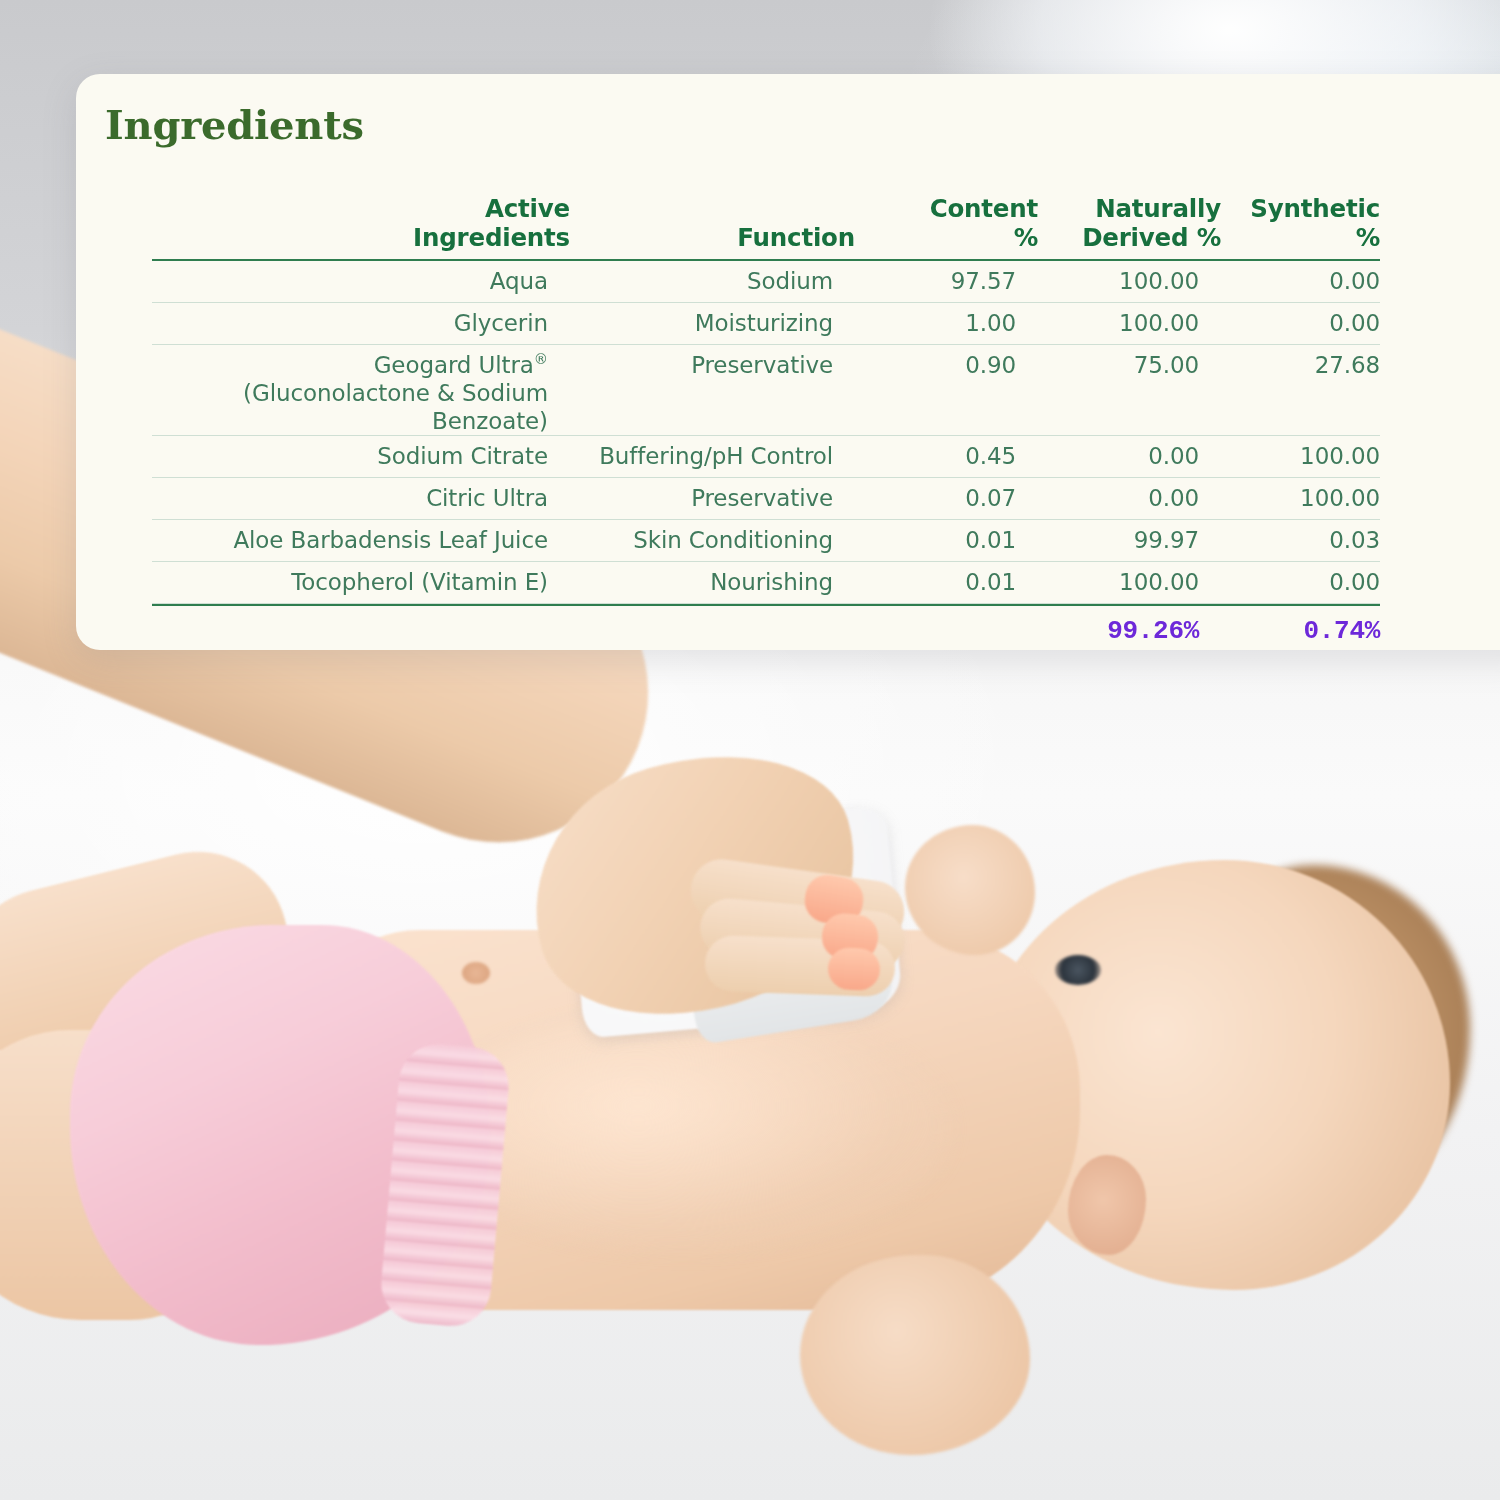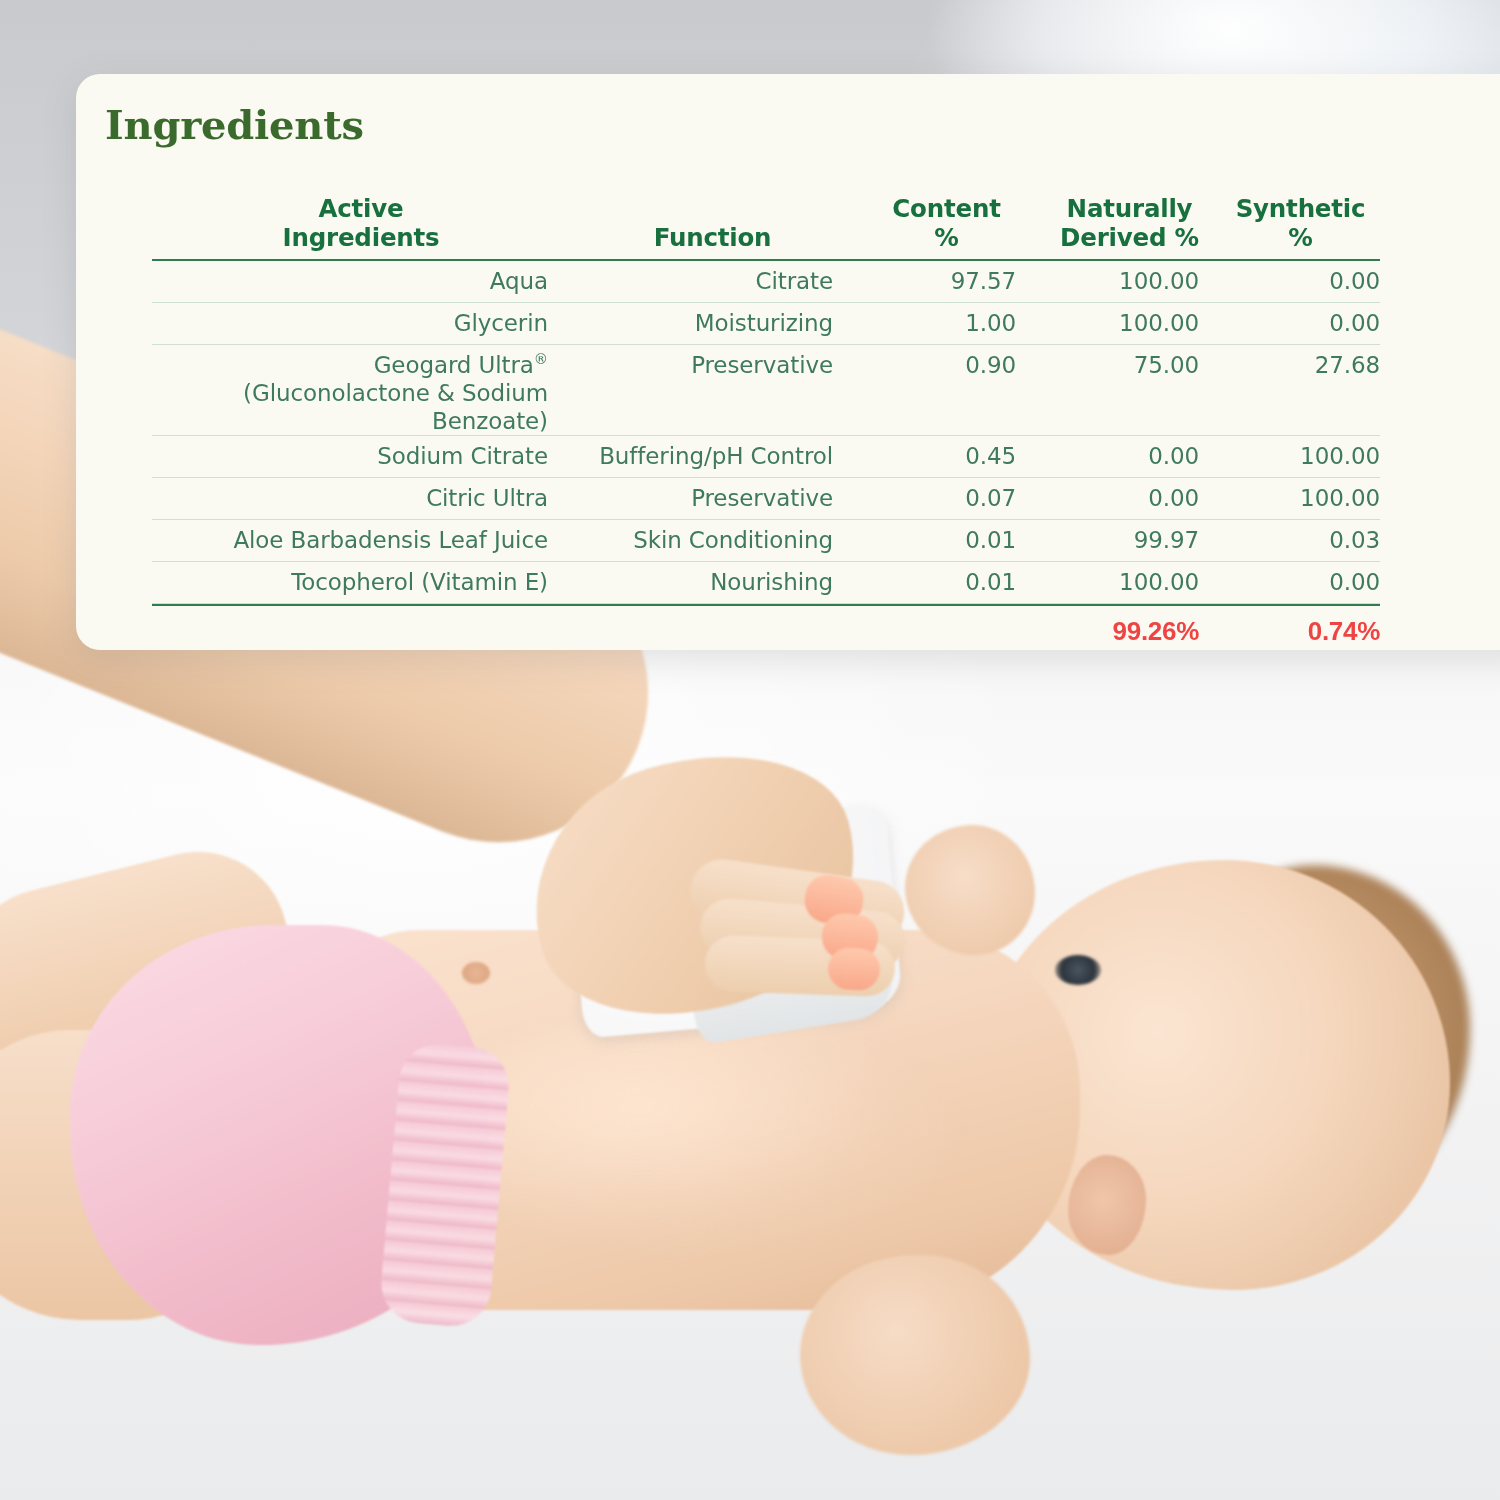--- a/index.html
+++ b/index.html
@@ -244,21 +244,21 @@
   table.ing col.c-content { width: 183px; }
   table.ing col.c-natural { width: 183px; }
   table.ing col.c-synth { width: 159px; }
 
   thead th {
     font-family: "DejaVu Sans", sans-serif;
     font-weight: bold;
     font-size: 24.5px;
     line-height: 29px;
     color: #17703e;
-    text-align: center;
+    text-align: right;
     vertical-align: bottom;
     padding: 0 0 7px 0;
     letter-spacing: -0.2px;
   }
 
   thead tr { border-bottom: 2.5px solid #2f7d4f; }
 
   tbody td {
     font-family: "DejaVu Sans", sans-serif;
     font-size: 23px;
@@ -276,24 +276,24 @@
   tbody td:not(:last-child) { padding-right: 22px; }
 
   tbody tr.tall td { padding-bottom: 0; }
   tbody tr.tall td.namecell { white-space: normal; }
 
   tbody tr:last-of-type td { border-bottom: none; }
 
   tr.total-sep td { padding: 0; height: 0; border-bottom: 2.5px solid #2f7d4f; }
 
   tr.totals td {
-    font-family: Liberation Sans, sans-serif;
+    font-family: Liberation Mono, monospace;
     font-weight: bold;
     font-size: 26px;
-    color: #ef4444;
+    color: #6d28d9;
     border-bottom: none;
     padding-top: 11px;
     letter-spacing: -0.3px;
   }
 
   sup { font-size: 0.62em; vertical-align: super; line-height: 0; }
 </style>
 </head>
 <body>
 
@@ -362,21 +362,21 @@
           <th>
             <span>Synthetic</span><br>
             <span>%</span>
           </th>
         </tr>
       </thead>
       <tbody>
 
         <tr>
           <td class="namecell">Aqua</td>
-          <td>Citrate</td>
+          <td>Sodium</td>
           <td>97.57</td>
           <td>100.00</td>
           <td>0.00</td>
         </tr>
 
         <tr>
           <td class="namecell">Glycerin</td>
           <td>Moisturizing</td>
           <td>1.00</td>
           <td>100.00</td>

